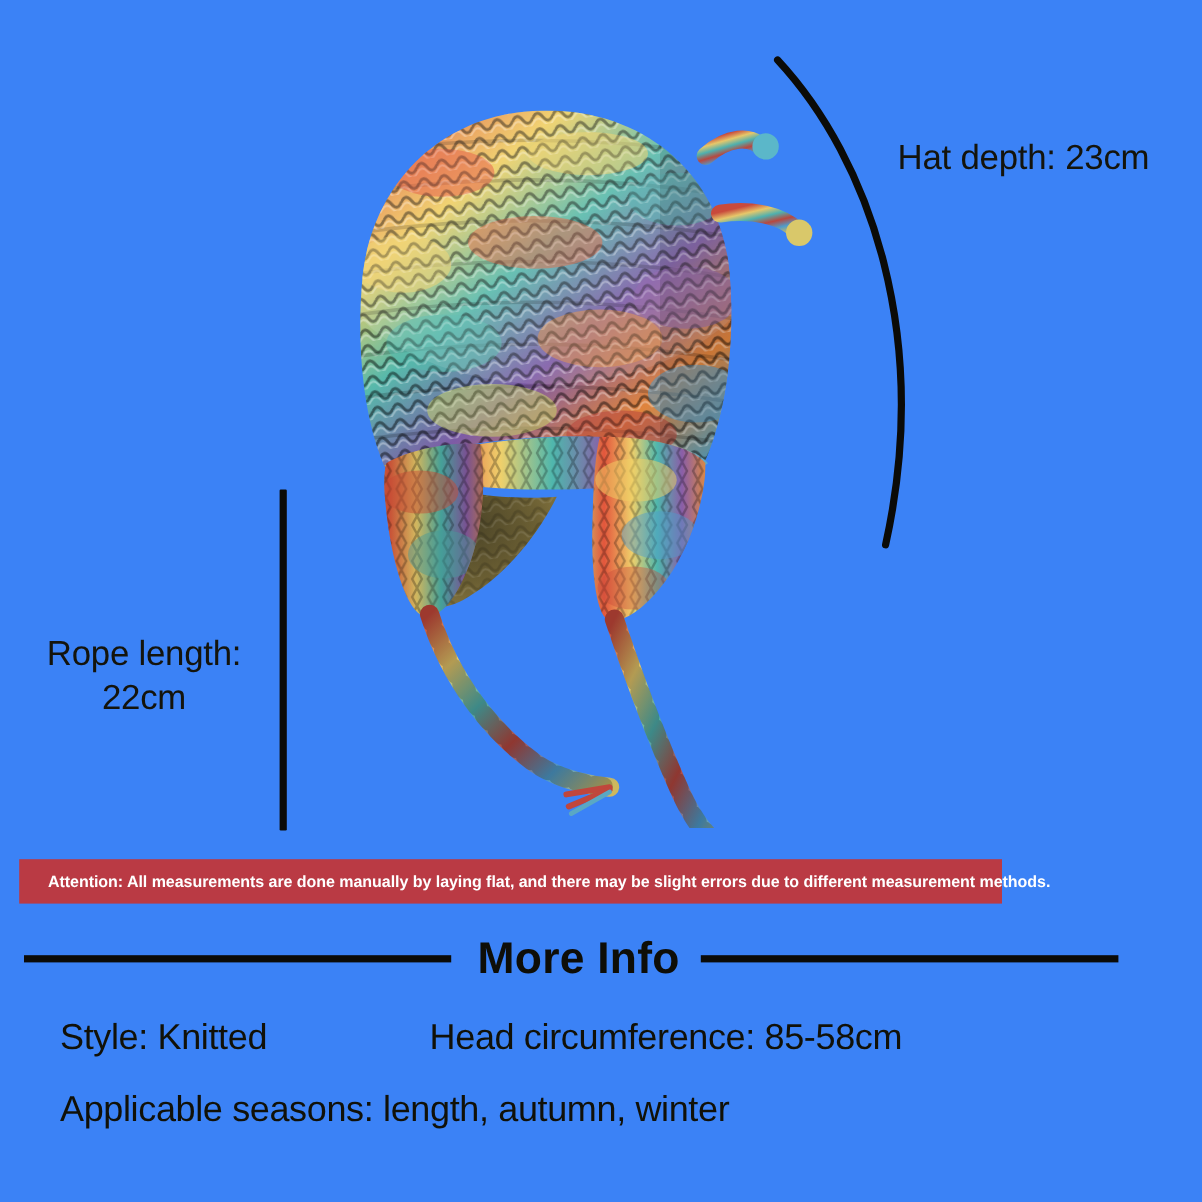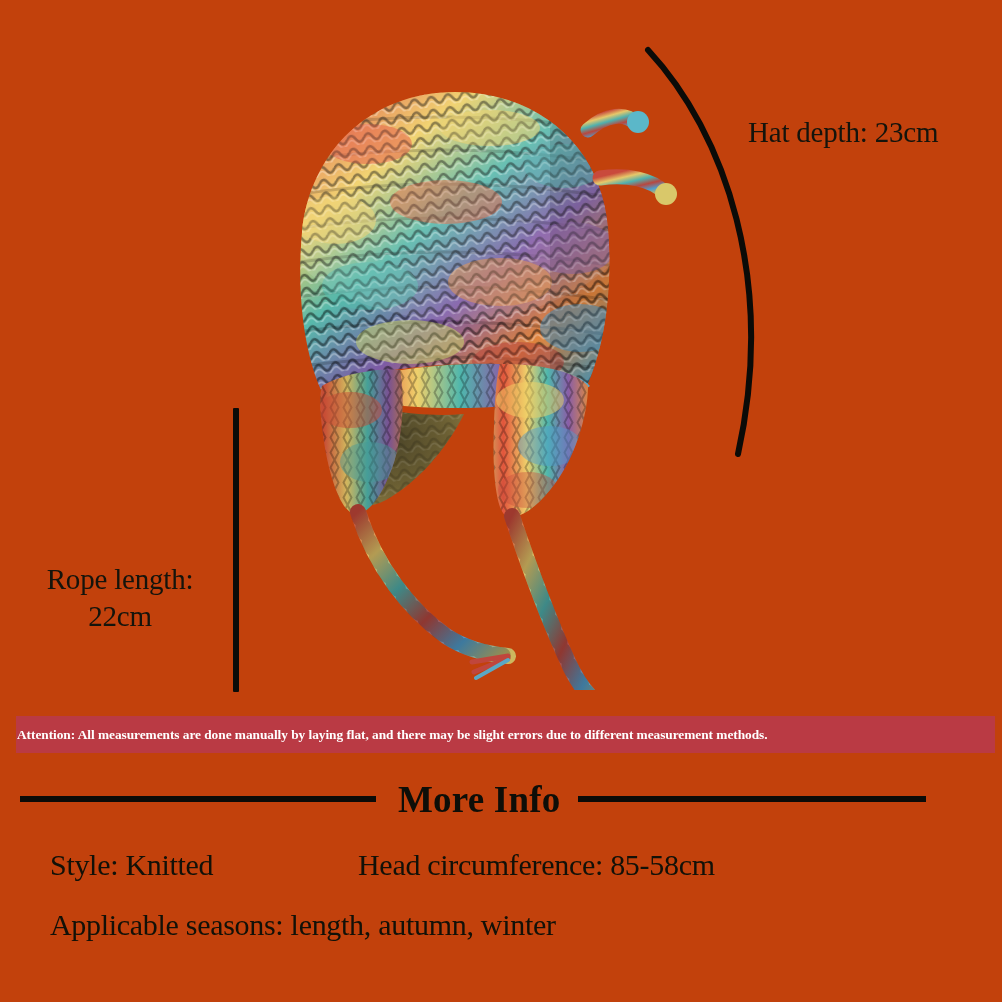--- a/index.html
+++ b/index.html
@@ -5,23 +5,23 @@
 <style>
   html, body {
     margin: 0;
     padding: 0;
     background: #8f8d4d;
   }
   #page {
     position: relative;
     width: 1002px;
     height: 1002px;
-    background: #c2410c;
+    background: #3b82f6;
     overflow: hidden;
-    font-family: Liberation Serif, serif;
+    font-family: Liberation Sans, sans-serif;
     -webkit-font-smoothing: antialiased;
   }
 
   
   #product-photo {
     position: absolute;
     left: 250px;
     top: 70px;
     width: 440px;
     height: 620px;
@@ -60,35 +60,34 @@
   #hat-depth-label {
     left: 748px;
     top: 114px;
   }
   #rope-length-label {
     left: 16px;
     top: 527px;
     width: 208px;
     text-align: center;
     white-space: normal;
-    margin-top: 34px;
   }
 
   
   #attention-banner {
     position: absolute;
     left: 16px;
     top: 716px;
-    width: 979px;
+    width: 819px;
     height: 37px;
     background: #ba3a44;
     display: flex;
     align-items: center;
     box-sizing: border-box;
-    padding: 0 1px;
+    padding: 0 24px;
   }
   #attention-text {
     color: #ffffff;
     font-size: 13.5px;
     font-weight: bold;
     letter-spacing: -0.05px;
     transform: scaleX(0.99);
     transform-origin: left center;
     white-space: nowrap;
   }

